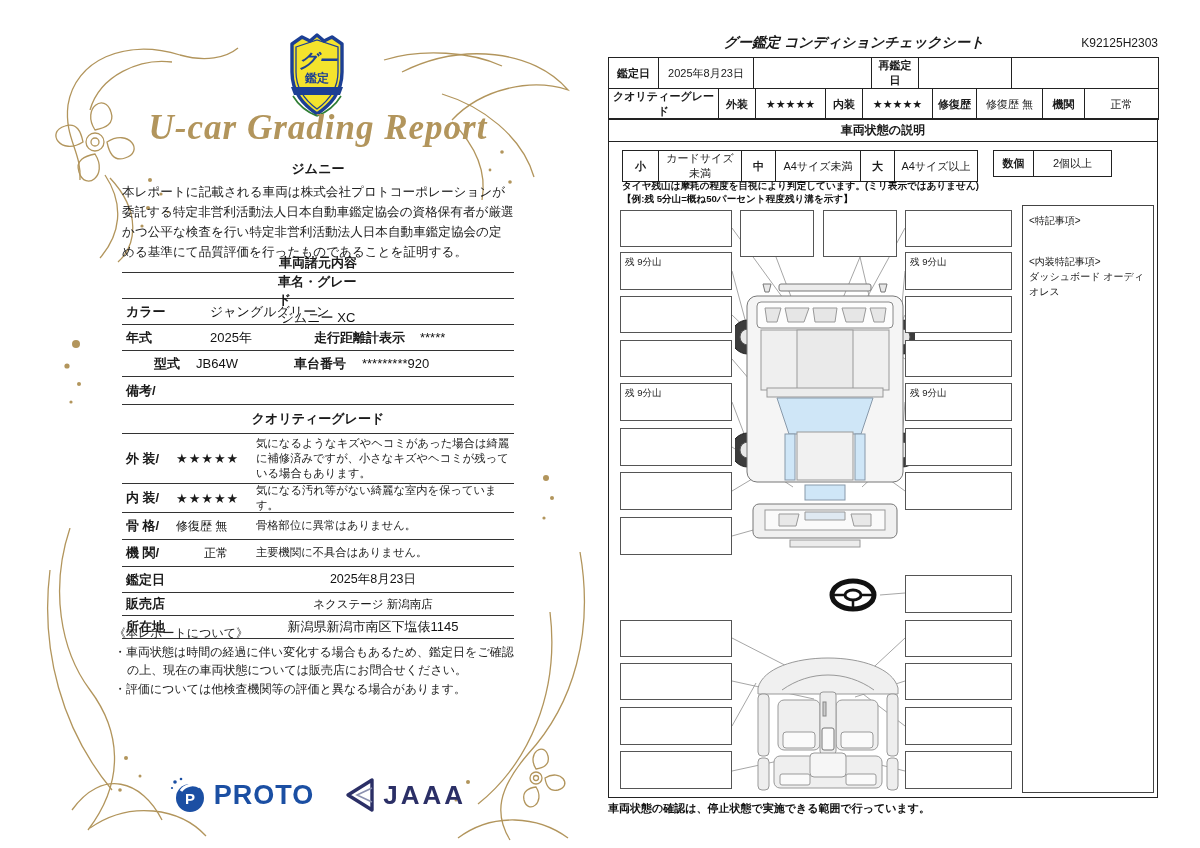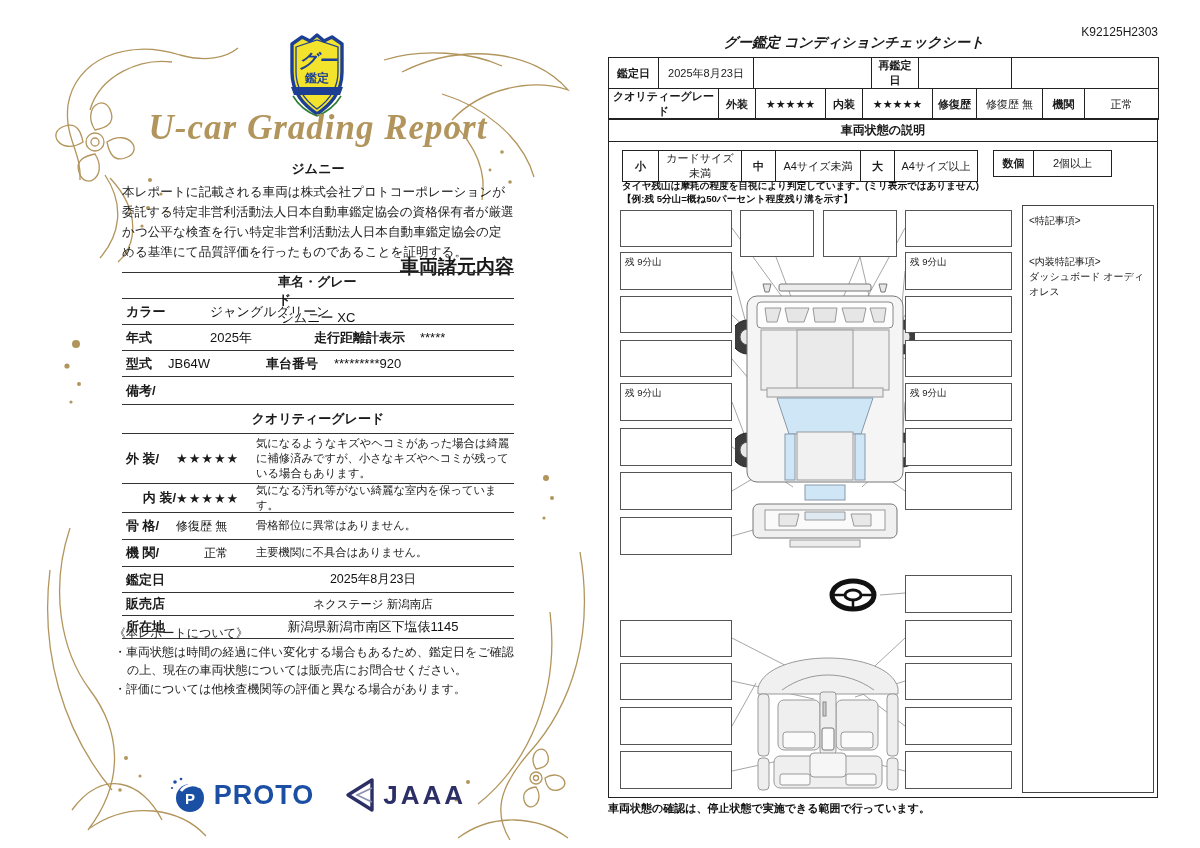--- a/index.html
+++ b/index.html
@@ -14,37 +14,37 @@
   .serif{font-family:"Liberation Serif", serif;}
   .center{text-align:center;}
   .bold{font-weight:bold;}
 
   
   .lp-title{left:130px; top:108px; width:376px; text-align:center;
     font-family:"Liberation Serif", serif; font-style:italic; font-weight:bold;
     font-size:35px; color:var(--gold); letter-spacing:1px;}
   .lp-subtitle{left:122px; top:160px; width:392px; text-align:center; font-size:13px; font-weight:bold;}
   .lp-intro{left:122px; top:182px; width:392px; font-size:12.6px; line-height:1.6; color:#222;}
-  .lp-heading{font-weight:bold; font-size:19px; text-align:right;}
+  .lp-heading{font-weight:bold; font-size:13px; text-align:center;}
   .ltable{left:122px; top:272px; width:392px; border-bottom:1px solid #333;}
   .lrow{display:flex; align-items:center; border-top:1px solid #333; font-size:13px;}
   .lrow .lab{font-weight:bold; padding-left:4px;}
   .lrow .val{color:#111;}
   .stars{letter-spacing:1px; font-size:13px;}
   .gdesc{font-size:11.3px; line-height:1.35; color:#222;}
   .lp-about{left:114px; top:624px; width:404px; font-size:12px; line-height:1.5; color:#222;
             font-family:"Liberation Serif", serif;}
   .lp-about .item{padding-left:13px; text-indent:-13px; margin-top:1px;}
   .logo-row{left:122px; top:776px; width:392px; display:flex; justify-content:center; align-items:center; gap:30px;}
   .proto-text{font-size:27px; font-weight:bold; color:var(--proto-blue); letter-spacing:1px;}
   .jaaa-text{font-size:26px; font-weight:bold; color:var(--jaaa-navy); letter-spacing:3px;}
 
   
   .rp-title{left:579px; top:34px; width:550px; text-align:center; font-size:14px; font-weight:bold;font-style:italic;}
-  .rp-code{left:1000px; top:25px; width:158px; text-align:right; font-size:12px;}
+  .rp-code{left:1000px; top:36px; width:158px; text-align:right; font-size:12px;}
   table.rp{border-collapse:collapse; position:absolute;}
   table.rp td{border:1px solid #222; font-size:11px; text-align:center; padding:0 2px;}
   .mainbox{left:608px; top:118px; width:550px; height:680px; border:1px solid #222;}
   .mainbox .bar{height:23px; border-bottom:1px solid #222; display:flex; align-items:center;
                 justify-content:center; font-size:12px; font-weight:bold;}
   .tirenote{left:622px; top:179px; width:390px; font-size:9.6px; font-weight:bold; line-height:1.4; color:#111;}
   .notesbox{left:1022px; top:205px; width:132px; height:588px; border:1px solid #444;
             font-size:10px; line-height:1.5; padding:7px 6px; color:#222;}
   .notesbox .gap{height:26px;}
   .dbox{position:absolute; border:1px solid #555; background:#fff;}
@@ -170,40 +170,40 @@
       <span class="lab" style="width:88px;">カラー</span>
       <span class="val">ジャングルグリーン</span>
     </div>
     <div class="lrow" style="height:26px;">
       <span class="lab" style="width:88px;">年式</span>
       <span class="val" style="width:100px;">2025年</span>
       <span class="lab" style="width:110px;">走行距離計表示</span>
       <span class="val">*****</span>
     </div>
     <div class="lrow" style="height:26px;">
-      <span class="lab" style="width:46px;">型式</span>
+      <span class="lab" style="width:46px;margin-left:28px;">型式</span>
       <span class="val" style="width:94px;">JB64W</span>
       <span class="lab" style="width:72px;">車台番号</span>
       <span class="val">*********920</span>
     </div>
     <div class="lrow" style="height:28px;">
       <span class="lab">備考/</span>
     </div>
 
     <div class="lrow" style="height:29px;justify-content:center;">
       <span class="bold" style="font-size:13px;">クオリティーグレード</span>
     </div>
 
     <div class="lrow" style="height:50px;">
       <span class="lab" style="width:54px;">外 装/</span>
       <span class="stars" style="width:80px;">★★★★★</span>
       <span class="gdesc" style="flex:1;">気になるようなキズやヘコミがあった場合は綺麗に補修済みですが、小さなキズやヘコミが残っている場合もあります。</span>
     </div>
     <div class="lrow" style="height:29px;">
-      <span class="lab" style="width:54px;text-align:right;">内 装/</span>
+      <span class="lab" style="width:54px;">内 装/</span>
       <span class="stars" style="width:80px;">★★★★★</span>
       <span class="gdesc" style="flex:1;">気になる汚れ等がない綺麗な室内を保っています。</span>
     </div>
     <div class="lrow" style="height:27px;">
       <span class="lab" style="width:54px;">骨 格/</span>
       <span class="val" style="width:80px;font-size:12px;">修復歴 無</span>
       <span class="gdesc" style="flex:1;">骨格部位に異常はありません。</span>
     </div>
     <div class="lrow" style="height:27px;">
       <span class="lab" style="width:54px;">機 関/</span>

